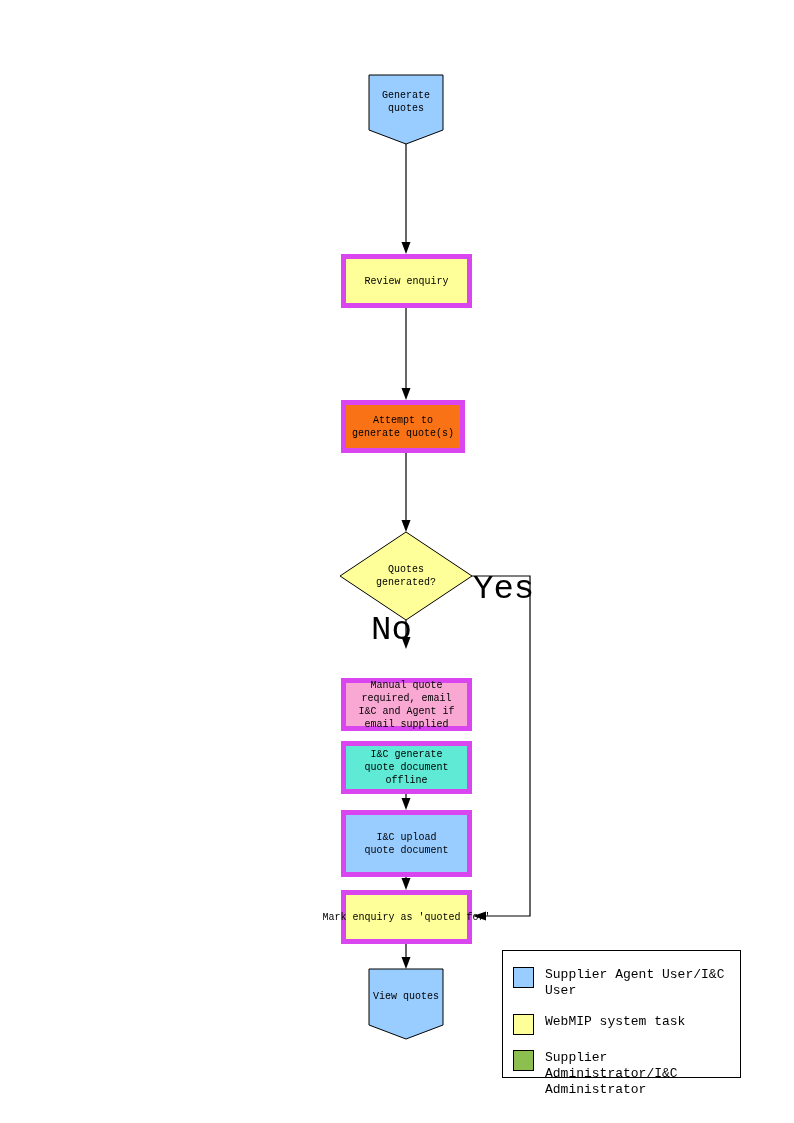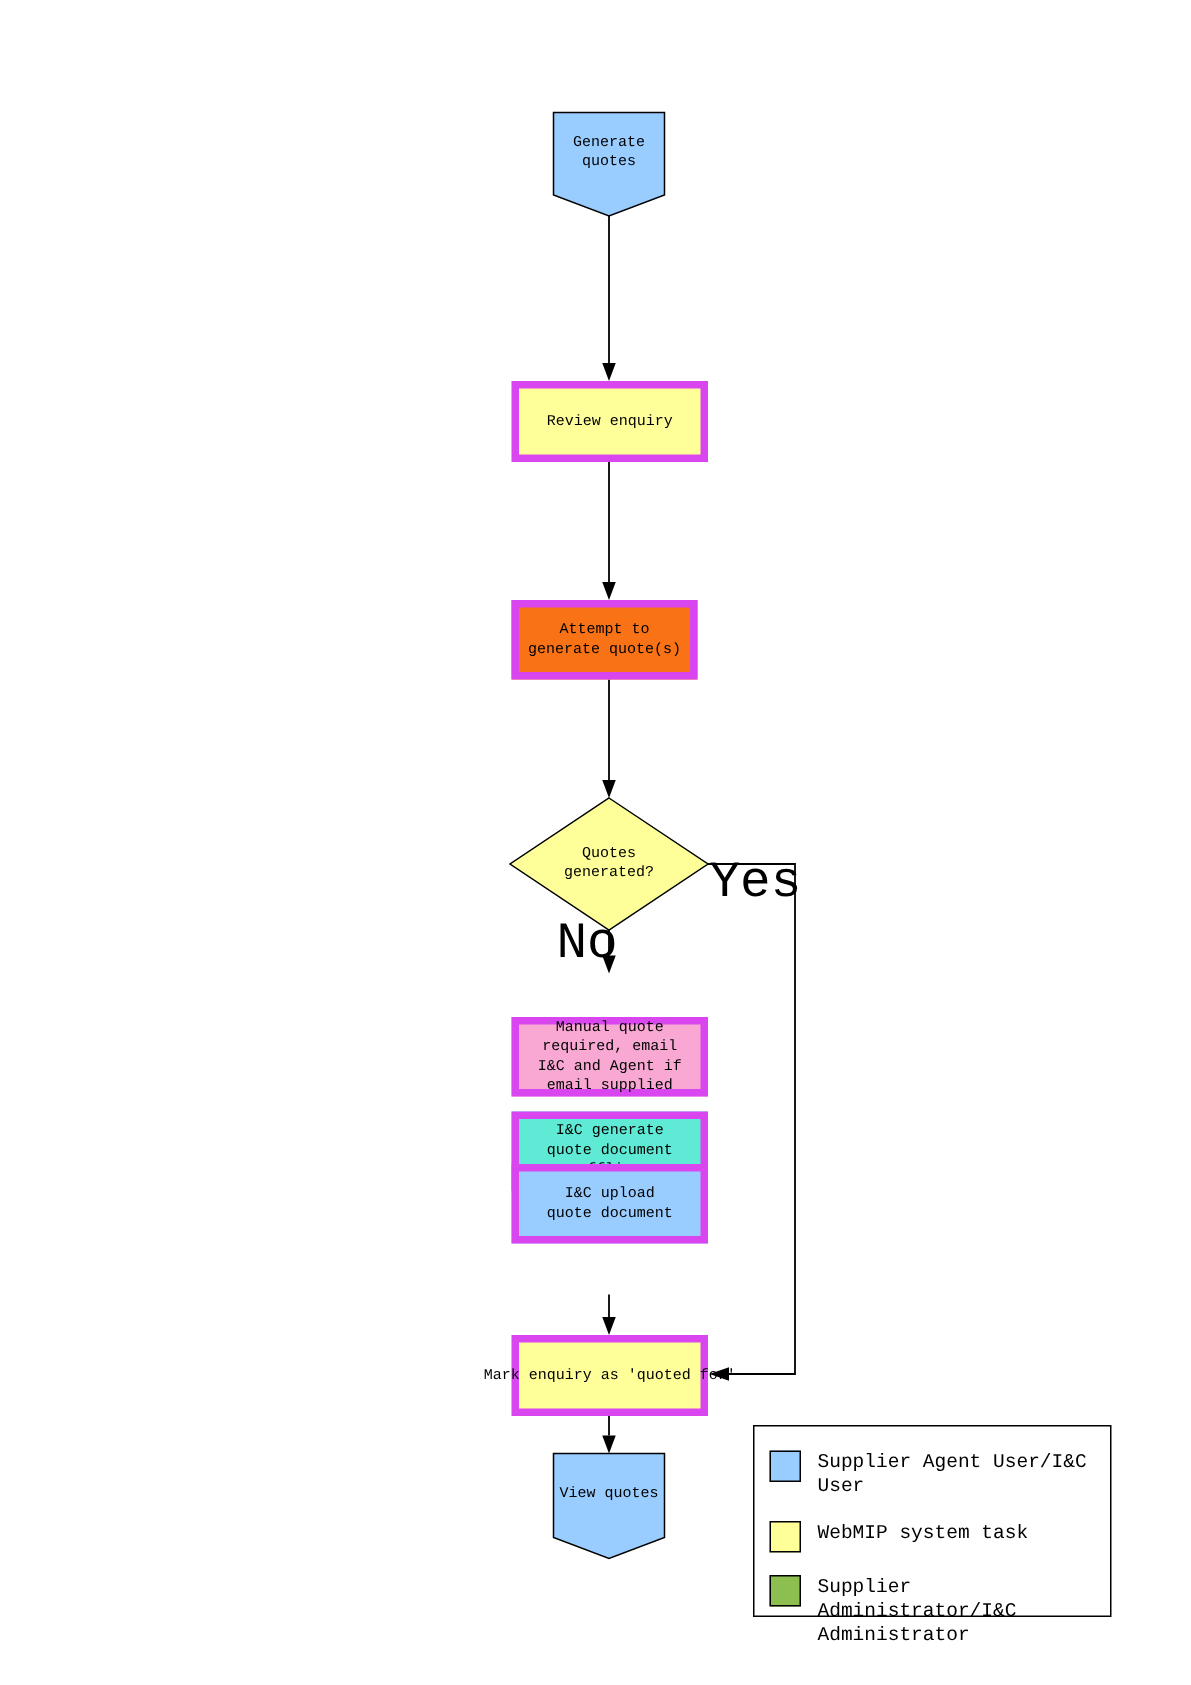--- a/index.html
+++ b/index.html
@@ -112,21 +112,21 @@
   <div class="branch-label" style="left:371px;top:617px;">No</div>
 
   <div class="node" style="left: 341px; top: 649px; width: 131px; height: 53px; background-color: #f9a8d4; margin-top: 29px;">
     <span class="inner" style="max-width:110px;">Manual quote required, email I&amp;C and Agent if email supplied</span>
   </div>
 
   <div class="node" style="left: 341px; top: 730px; width: 131px; height: 53px; background-color: #5eead4; margin-top: 11px;">
     <span class="inner" style="max-width:100px;">I&amp;C generate quote document offline</span>
   </div>
 
-  <div class="node" style="left: 341px; top: 776px; width: 131px; height: 53px; background-color: rgb(153, 204, 255);">
+  <div class="node" style="left: 341px; top: 810px; width: 131px; height: 67px; background-color: rgb(153, 204, 255);">
     <span class="inner" style="max-width:90px;">I&amp;C upload quote document</span>
   </div>
 
   <div class="node" style="left: 341px; top: 890px; width: 131px; height: 54px; background-color: rgb(255, 255, 153);">
     <span class="inner nowrap">Mark enquiry as 'quoted for'</span>
   </div>
 
   <div class="shape-text" style="left:369px;top:971px;width:74px;height:50px;">
     <span class="inner">View quotes</span>
   </div>

